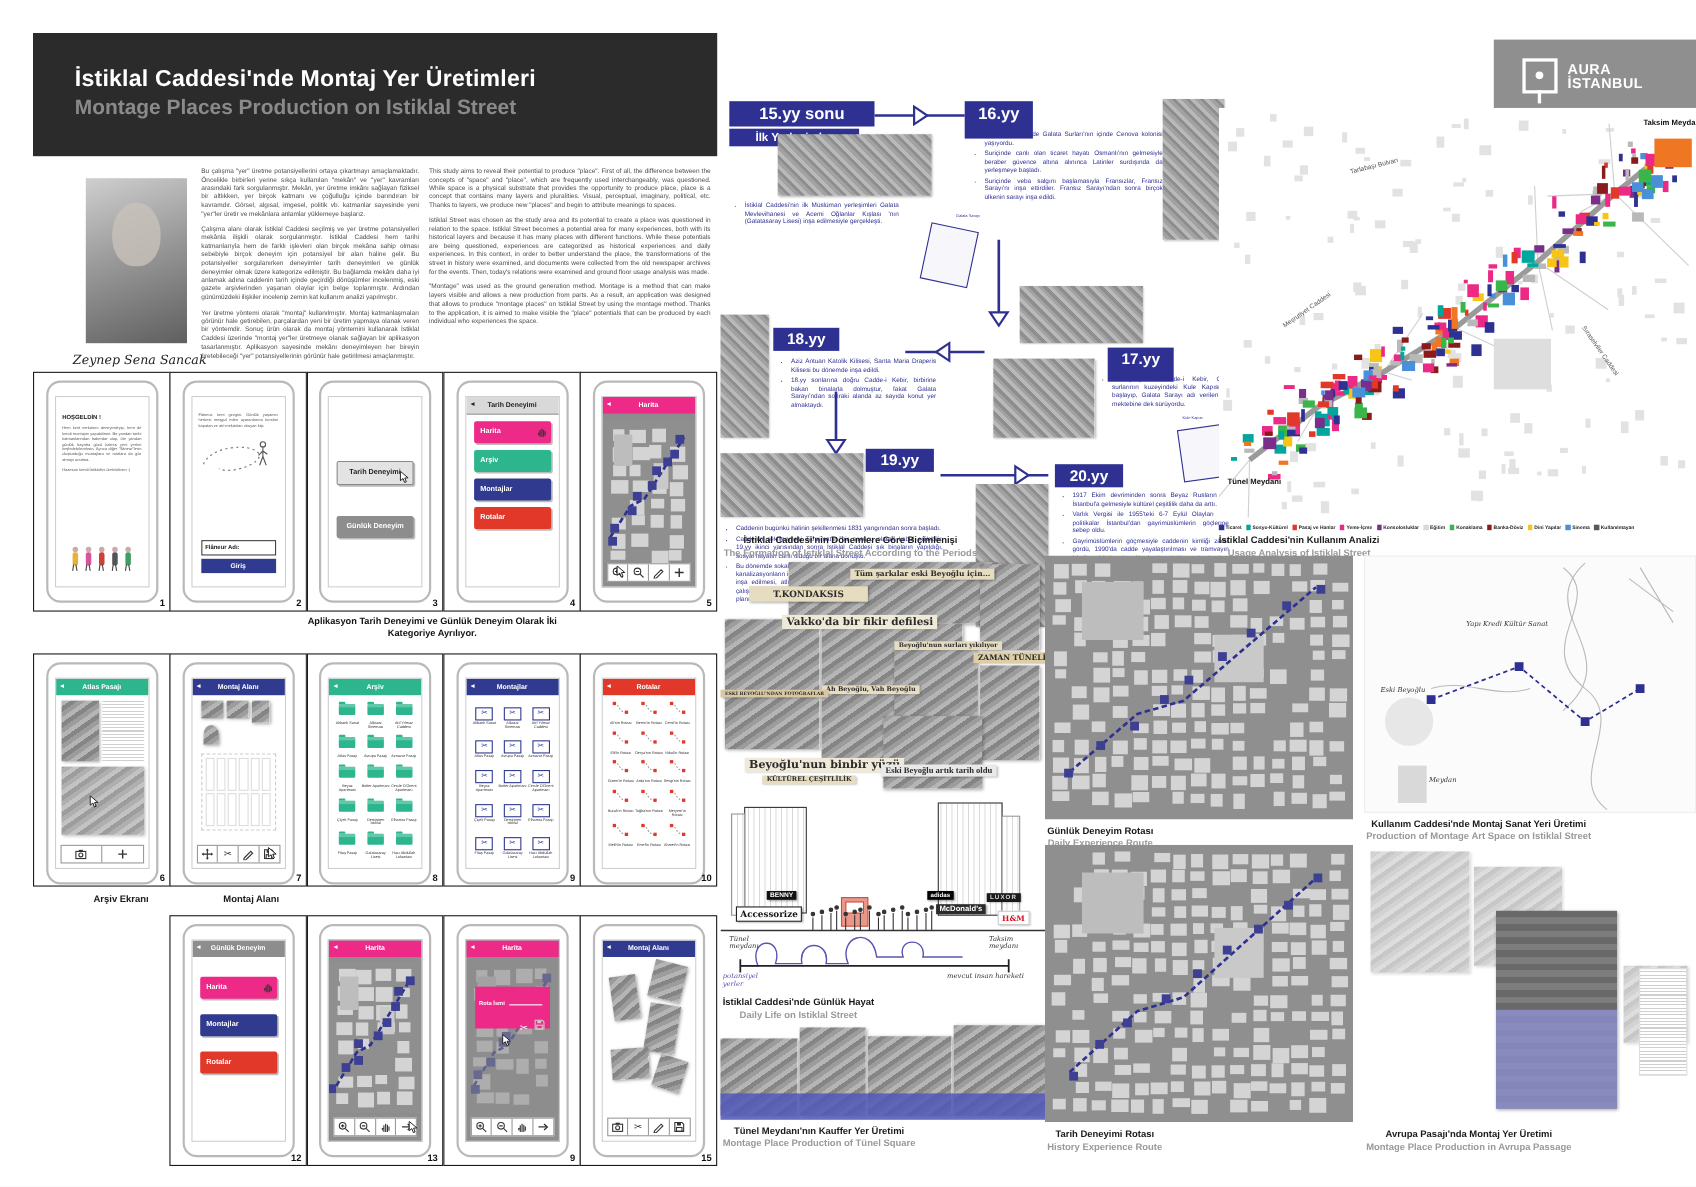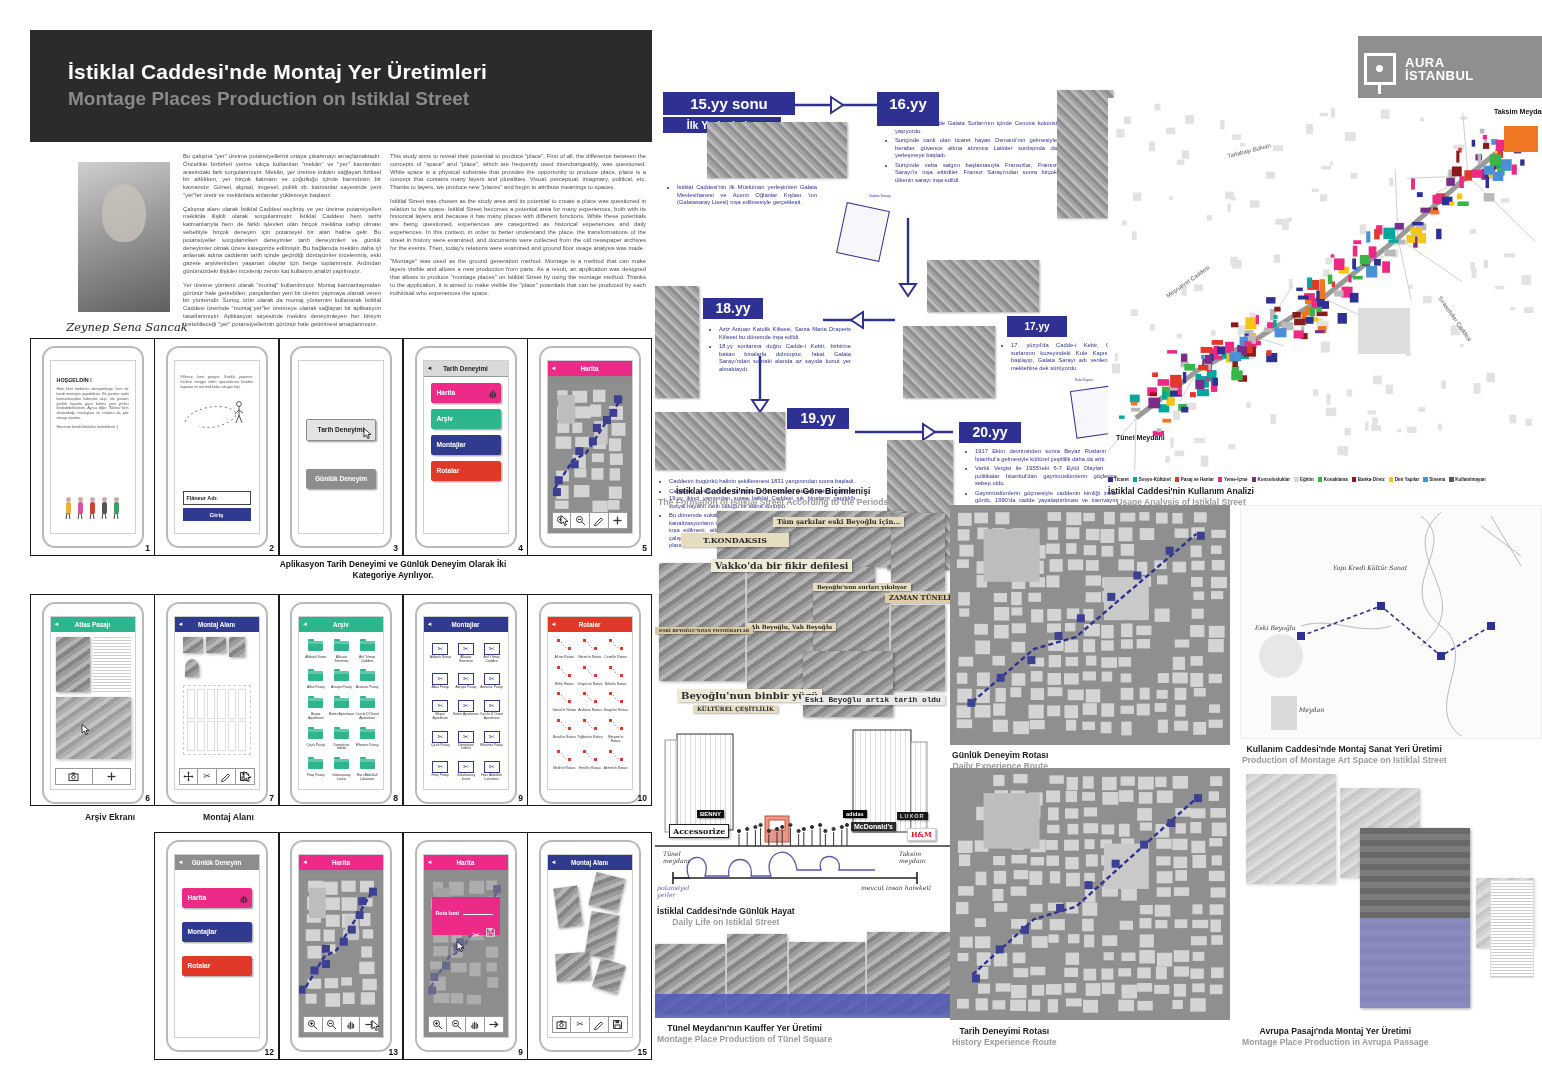--- a/index.html
+++ b/index.html
@@ -2,21 +2,21 @@
 <html><head>
 <meta charset="utf-8">
 <style>
   html,body{margin:0;padding:0;background:#e9e9e9;font-family:"Liberation Sans",sans-serif;}
   .poster{position:relative;width:1542px;height:1079px;background:#fff;outline:1px solid #cfcfcf;overflow:hidden;}
   .abs{position:absolute;}
   
   .title-block{position:absolute;left:30px;top:30px;width:622px;height:112px;background:#2b2b2b;}
   .title-block h1{margin:0;padding:30px 0 0 38px;color:#fff;font-size:21px;letter-spacing:.2px;}
   .title-block h2{margin:4px 0 0 38px;color:#8a8a8a;font-size:19px;}
-  .aura-banner{position:absolute;left:1358px;top:36px;width:184px;height:66px;background:#8f8f8f;display:flex;align-items:center;gap:9px;padding-left:6px;box-sizing:border-box;}
+  .aura-banner{position:absolute;left:1358px;top:36px;width:184px;height:66px;background:#8f8f8f;display:flex;align-items:center;gap:9px;padding-left:26px;box-sizing:border-box;}
   .aura-icon{width:26px;height:26px;border:3px solid #fff;position:relative;}
   .aura-icon i{position:absolute;left:50%;top:50%;width:7px;height:7px;margin:-4px 0 0 -4px;border-radius:50%;background:#fff;}
   .aura-icon b{position:absolute;left:50%;bottom:-12px;width:3px;height:12px;margin-left:-2px;background:#fff;}
   .aura-text{color:#fff;font-weight:bold;font-size:13px;line-height:13px;letter-spacing:.5px;}
   
   .photo{position:absolute;left:78px;top:162px;width:92px;height:150px;background:linear-gradient(160deg,#cfcfcf 0%,#9a9a9a 45%,#5f5f5f 100%);}
   .photo:after{content:"";position:absolute;left:24px;top:22px;width:44px;height:58px;border-radius:50% 50% 45% 45%;background:#c9c2bb;opacity:.8;}
   .author-name{position:absolute;left:52px;top:320px;width:150px;text-align:center;font-family:"DejaVu Serif",serif;font-style:italic;font-size:11.5px;color:#222;}
   .abstract{position:absolute;top:153px;font-size:5.9px;line-height:1.32;color:#4c4c4c;text-align:justify;}
   .abstract p{margin:0 0 6px 0;}
@@ -757,21 +757,21 @@
     <div class="tl-photo" style="left:402px;top:2px;width:56px;height:128px;"></div>
     <div class="tl-photo" style="left:272px;top:172px;width:112px;height:52px;"></div>
 
     <div class="tl-photo" style="left:0px;top:198px;width:44px;height:112px;"></div>
     <div class="tl-lbl" style="left:48px;top:210px;width:60px;height:21px;font-size:14px;line-height:21px;">18.yy</div>
     <ul class="tl-bullets" style="left:56px;top:238px;width:132px;">
         <li>Aziz Antuan Katolik Kilisesi, Santa Maria Draperis Kilisesi bu dönemde inşa edildi.</li>
         <li>18.yy sonlarına doğru Cadde-i Kebir, birbirine bakan binalarla dolmuştur, fakat Galata Sarayı'ndan sonraki alanda az sayıda konut yer almaktaydı.</li>
       </ul>
 
-    <div class="tl-lbl" style="left:352px;top:228px;width:60px;height:21px;font-size:10px;line-height:21px;">17.yy</div>
+    <div class="tl-lbl" style="left:352px;top:228px;width:60px;height:31px;font-size:14px;line-height:21px;">17.yy</div>
     <div class="tl-photo" style="left:248px;top:238px;width:92px;height:72px;"></div>
     <ul class="tl-bullets" style="left:348px;top:254px;width:112px;">
         <li>17. yüzyıl'da Cadde-i Kebir, Galata surlarının kuzeyindeki Kule Kapısı'ndan başlayıp, Galata Sarayı adı verilen kışla mektebine dek sürüyordu.</li>
       </ul>
 
     <div class="sketch" style="left:186px;top:118px;width:42px;height:50px;transform:rotate(12deg);"></div>
     <div class="sketch-lbl" style="left:214px;top:106px;">Galata Sarayı</div>
     <div class="sketch" style="left:418px;top:300px;width:40px;height:46px;transform:rotate(-8deg);"></div>
     <div class="sketch-lbl" style="left:420px;top:290px;">Kule Kapısı</div>
 
@@ -1212,21 +1212,21 @@
     <div class="cphoto" style="left:148px;top:146px;width:90px;height:66px;"></div>
     <div class="headline" style="left:118px;top:12px;font-size:6.8px;">Tüm şarkılar eski Beyoğlu için...</div>
     <div class="headline" style="left:26px;top:28px;font-size:8px;padding:2px 22px;">T.KONDAKSIS</div>
     <div class="headline" style="left:56px;top:54px;font-size:9.5px;background:#efe9d8;">Vakko'da bir fikir defilesi</div>
     <div class="headline" style="left:158px;top:78px;font-size:5.6px;">Beyoğlu'nun surları yıkılıyor</div>
     <div class="headline" style="left:230px;top:88px;font-size:6.8px;background:#ddcea8;">ZAMAN TÜNELİ</div>
     <div class="headline" style="left:92px;top:118px;font-size:5.8px;">Ah Beyoğlu, Vah Beyoğlu</div>
     <div class="headline" style="left:0px;top:122px;font-size:4.2px;background:#d8c9a4;">ESKİ BEYOĞLU'NDAN FOTOĞRAFLAR</div>
     <div class="headline" style="left:22px;top:184px;font-size:10px;background:#efe9d8;">Beyoğlu'nun binbir yüzü</div>
     <div class="headline" style="left:38px;top:200px;font-size:5.8px;">KÜLTÜREL ÇEŞİTLİLİK</div>
-    <div class="headline" style="left:146px;top:190px;font-size:7.8px;background:#e9e9e9;font-family:Liberation Mono, monospace;">Eski Beyoğlu artık tarih oldu</div>
+    <div class="headline" style="left:146px;top:190px;font-size:7.8px;background:#e9e9e9;font-family:Liberation Serif, serif;">Eski Beyoğlu artık tarih oldu</div>
   </div>
 
   <svg id="dailymap" class="abs" style="left:950px;top:505px;" width="280" height="240">
       <rect x="0" y="0" width="280" height="240" fill="#8f8f8f"></rect>
       <rect x="8.119785632938147" y="7.824355692369863" width="13.540945815853775" height="13.104660176672041" fill="#d4d4d4"></rect>
       <rect x="24.320104645565152" y="7.591516535030678" width="13.646419502794743" height="10.701949344016612" fill="#d4d4d4"></rect>
       <rect x="45.3740826882422" y="7.259927252540365" width="14.021245534997433" height="12.089171522762626" fill="#d4d4d4"></rect>
       <rect x="97.58367034420371" y="7.13088983274065" width="13.49505449226126" height="8.764888683799654" fill="#d4d4d4"></rect>
       <rect x="116.30615500174463" y="7.2552513792179525" width="15.06550223287195" height="12.832308875862509" fill="#d4d4d4"></rect>
       <rect x="133.27044344693422" y="7.8693225514143705" width="11.510075132828206" height="8.337401221506298" fill="#d4d4d4"></rect>

